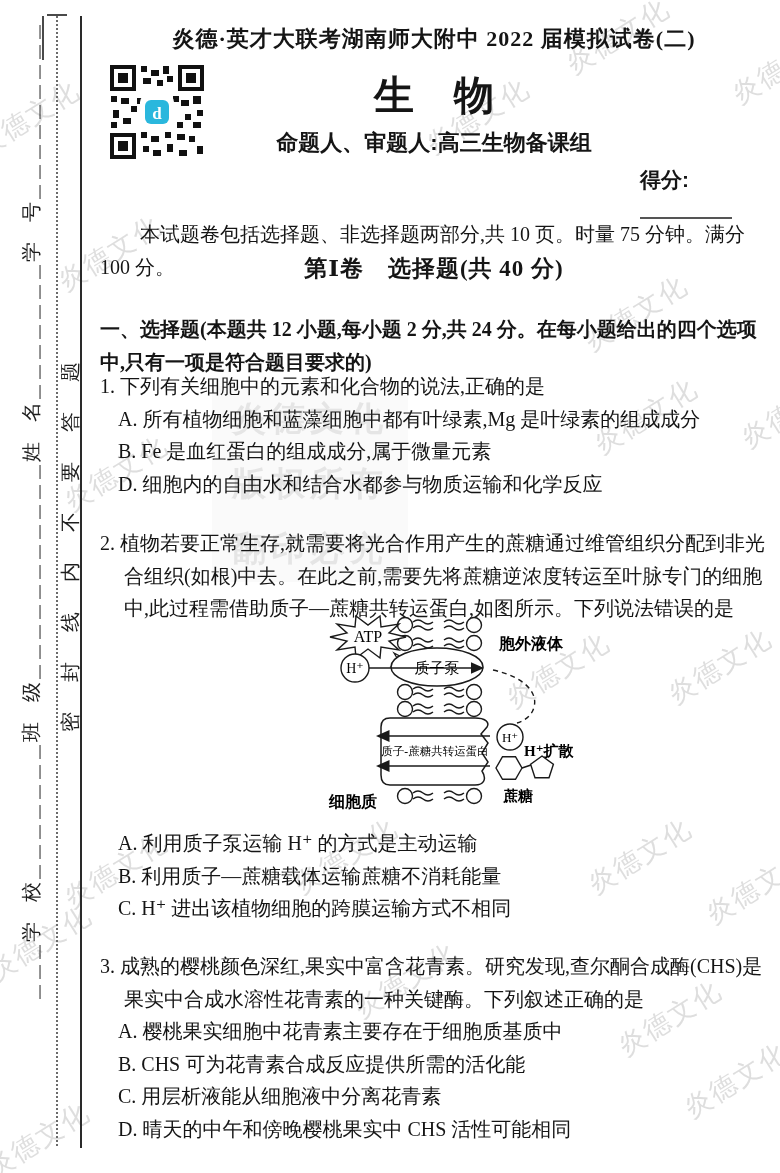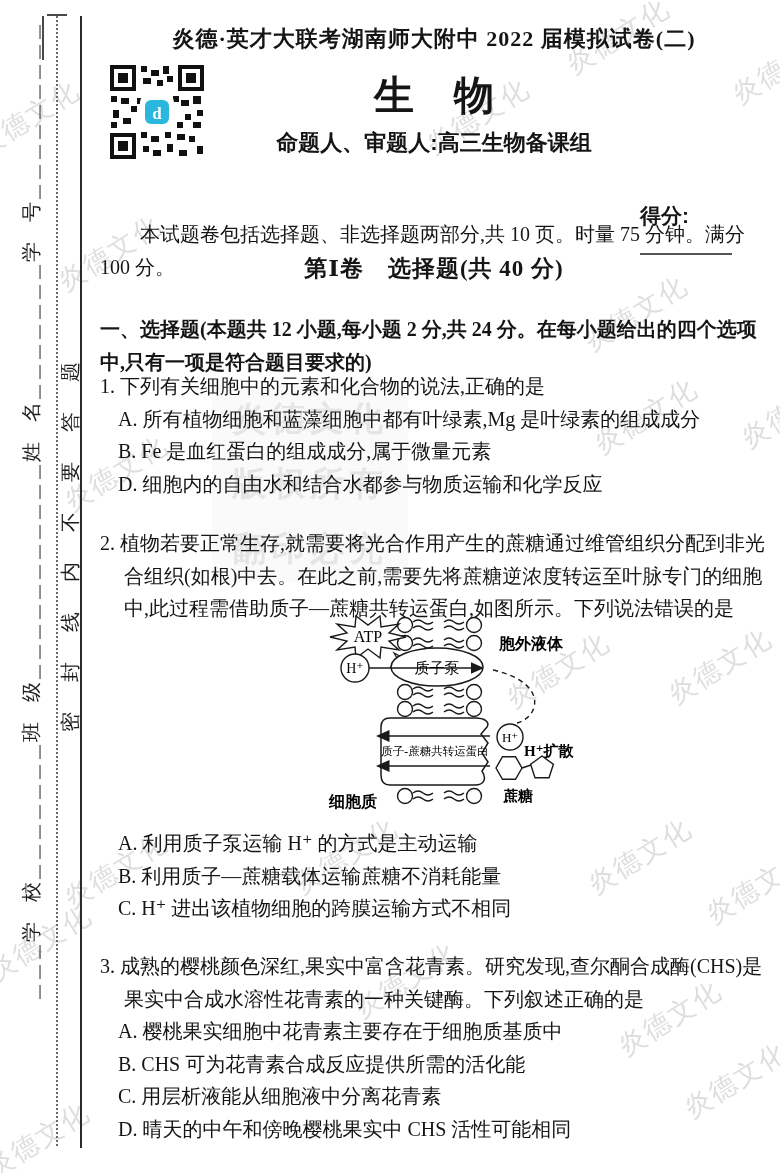--- a/index.html
+++ b/index.html
@@ -25,21 +25,21 @@
   .rot{position:absolute;transform-origin:0 0;transform:rotate(-90deg);white-space:nowrap;
        font-size:20px;line-height:26px;color:#1d1d1d;}
   .sealtxt{letter-spacing:5px;}
   
   .examtitle{position:absolute;left:96px;top:24px;width:676px;text-align:center;
       font-size:22px;font-weight:bold;letter-spacing:1px;}
   .subject{position:absolute;left:96px;top:68px;width:676px;text-align:center;
       font-size:40px;font-weight:bold;}
   .authors{position:absolute;left:96px;top:128px;width:676px;text-align:center;
       font-size:22px;font-weight:bold;}
-  .score{position:absolute;left:640px;top:166px;font-size:21px;font-weight:bold;margin-top:36px;}
+  .score{position:absolute;left:640px;top:166px;font-size:21px;font-weight:bold;}
   .score .blank{display:inline-block;width:92px;height:23px;border-bottom:2px solid #555;
       font-weight:normal;}
   .intro{position:absolute;left:100px;top:218px;width:670px;font-size:20px;line-height:33px;
       text-indent:40px;}
   .part1{position:absolute;left:96px;top:253px;width:676px;text-align:center;
       font-size:23px;font-weight:bold;letter-spacing:1px;}
   
   .q{position:absolute;left:100px;width:668px;font-size:20px;line-height:32.5px;}
   .stem{padding-left:24px;text-indent:-24px;}
   .opt{padding-left:18px;}

